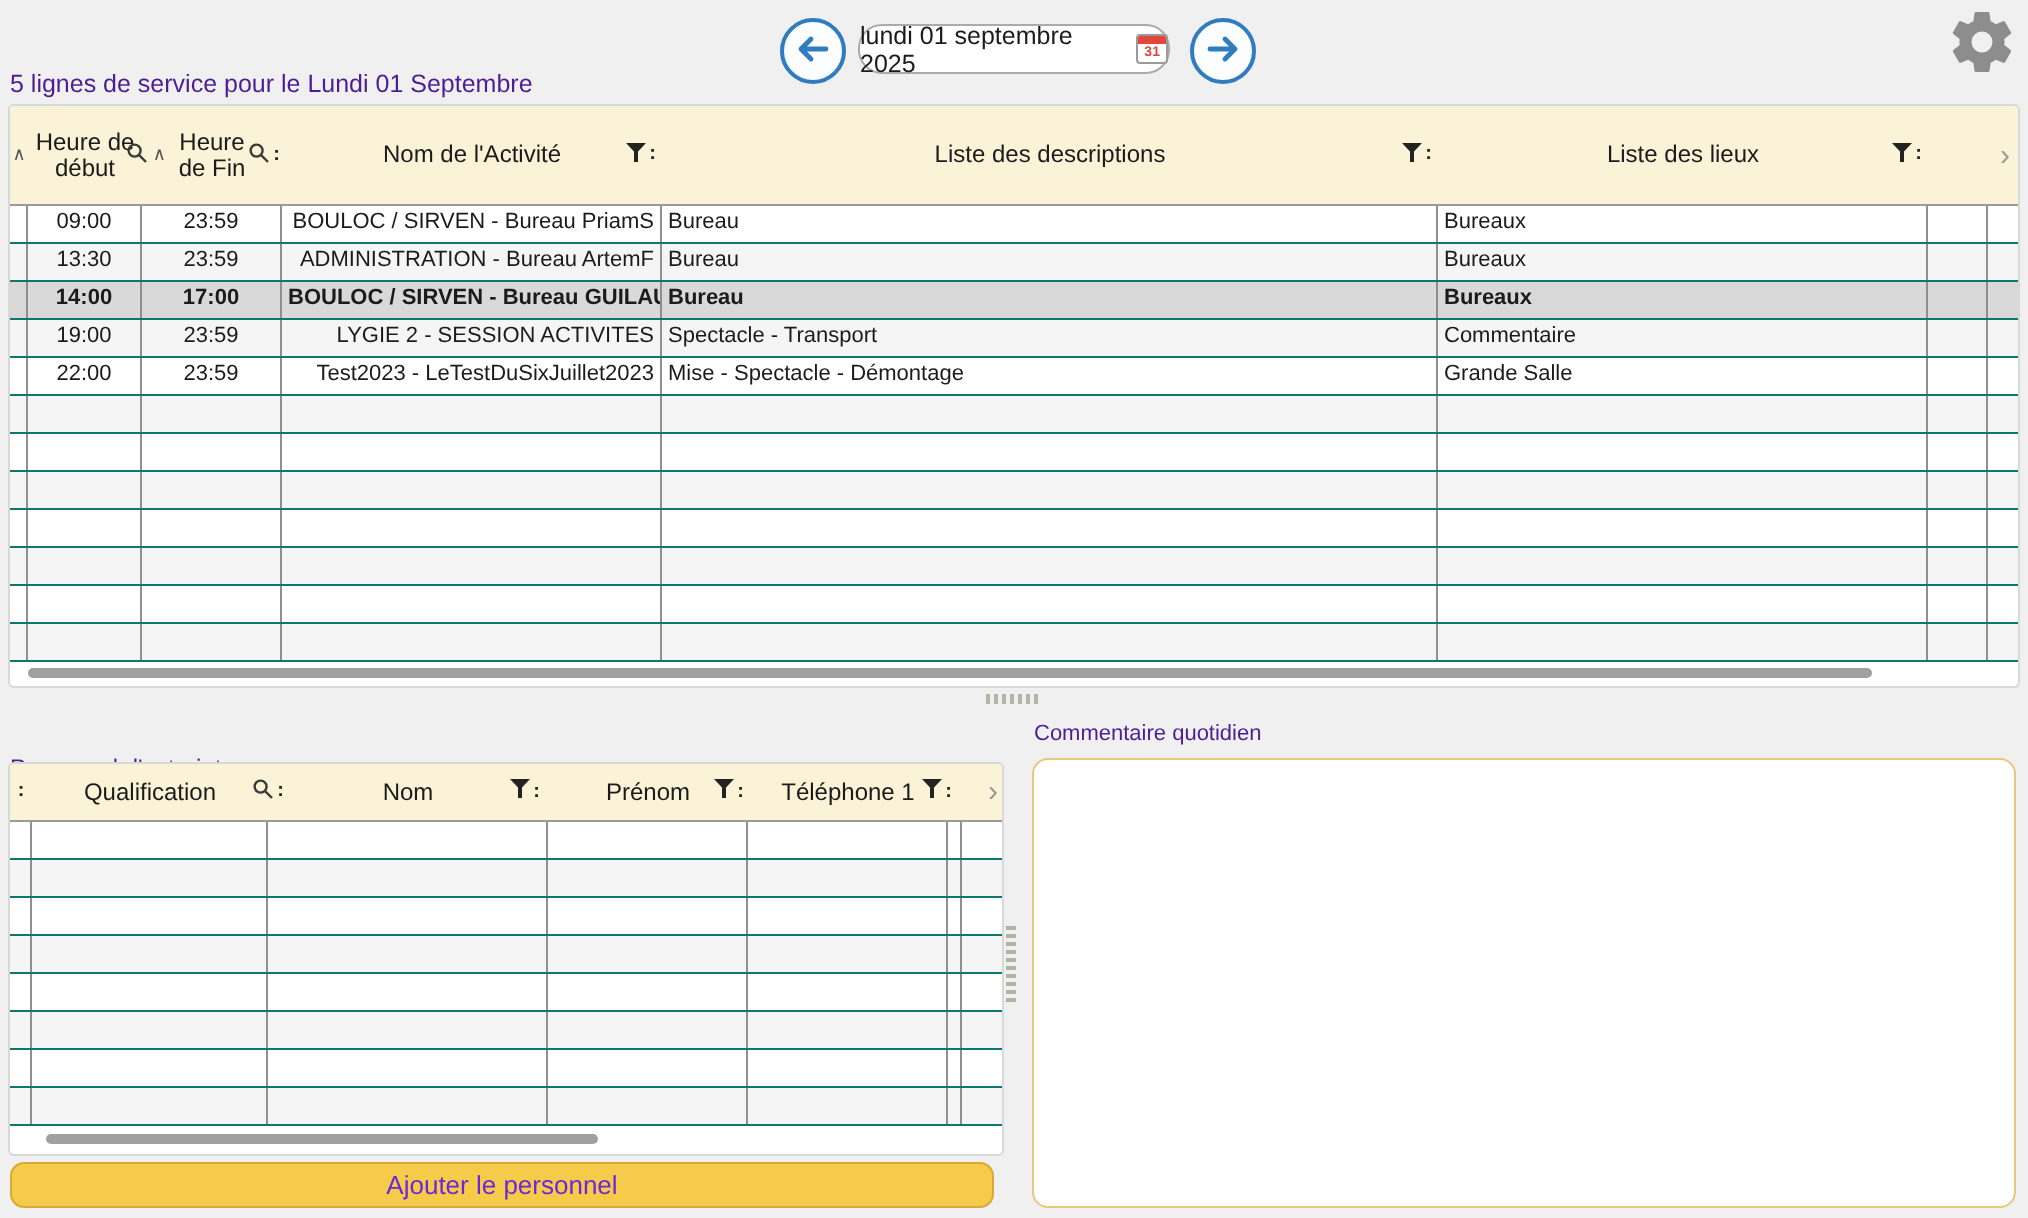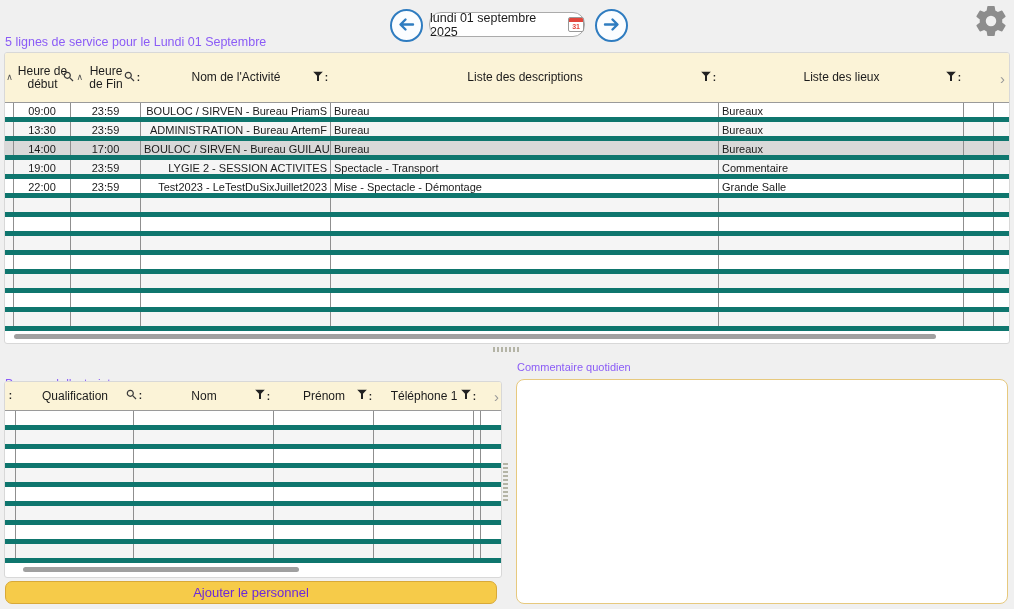--- a/index.html
+++ b/index.html
@@ -28,39 +28,39 @@
   }
   .cal-icon {
     width: 16px; height: 15px; border: 1px solid #9a9a9a; border-radius: 2px;
     background: #fff; overflow: hidden; font-size: 7px; text-align: center;
   }
   .cal-top { height: 4px; background: #e2463c; }
   .cal-num { color: #e2463c; line-height: 9px; font-weight: bold; }
   .gear-btn { left: 972px; top: 3px; width: 38px; height: 38px; background: none; border: none; cursor: pointer; }
 
   
-  .section-title { font-size: 12.5px; color: #8b5cf6; white-space: nowrap; }
+  .section-title { font-size: 12.5px; color: #4c1d95; white-space: nowrap; }
 
   
   .panel { background: #fff; border: 1px solid #d8d8d8; border-radius: 3px; overflow: hidden; }
 
   
   .grid-header {
     background: #fbf3d7; border-bottom: 1px solid #9a9a9a;
     display: flex; position: relative; font-size: 12px;
   }
   .hcell { display: flex; align-items: center; justify-content: center; position: relative; text-align: center; line-height: 13px; }
   .hicons { position: absolute; right: 0px; top: 50%; transform: translateY(-50%); display: flex; align-items: center; gap: 2px; cursor: pointer; }
   .menu-dots { font-weight: 700; font-size: 10px; color: #222; line-height: 10px; }
   .sort-caret { font-size: 9px; color: #555; line-height: 9px; }
   .hdr-chevron { position: absolute; right: 4px; top: 50%; transform: translateY(-50%); color: #999; font-size: 15px; cursor: pointer; }
 
-  .grid-row { display: flex; height: 19px; border-bottom: 5px solid #0f766e; background: #fff; cursor: default; }
+  .grid-row { display: flex; height: 19px; border-bottom: 1px solid #0f766e; background: #fff; cursor: default; }
   .grid-row.alt { background: #f5f5f5; }
-  .grid-row.selected { background: #d9d9d9; }
+  .grid-row.selected { background: #d9d9d9; font-weight: bold; }
   .cell {
     border-right: 1px solid #8f8f8f; font-size: 11px; line-height: 17px;
     padding: 0 3px; white-space: nowrap; overflow: hidden;
   }
   .tcenter { text-align: center; }
 
   
   .mc0 { width: 9px; }  .mc1 { width: 57px; } .mc2 { width: 70px; }
   .mc3 { width: 190px; text-align: right; } .mc4 { width: 388px; } .mc5 { width: 245px; } .mc6 { width: 30px; }
 

